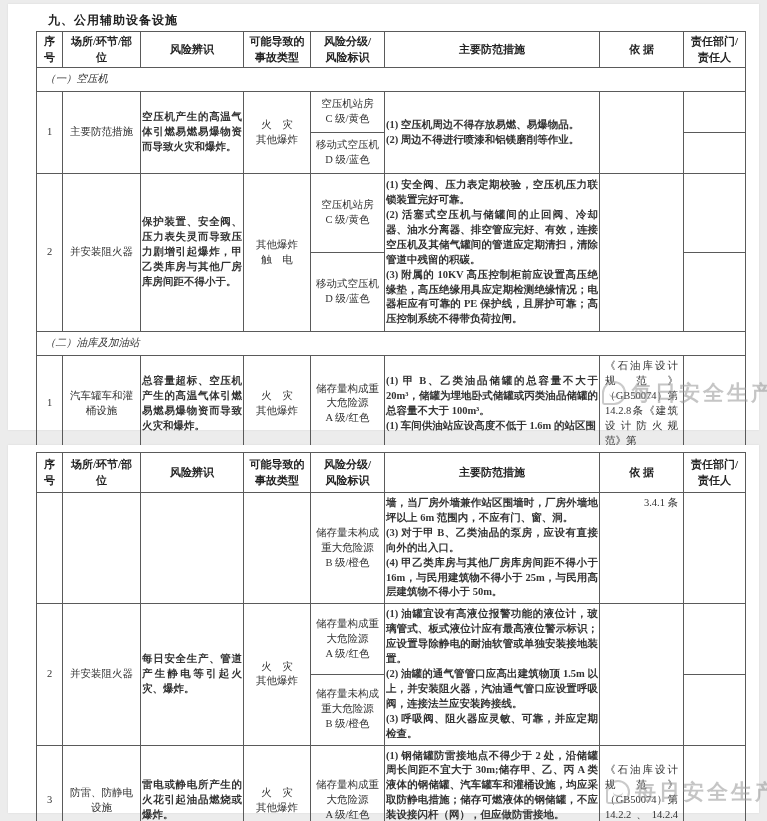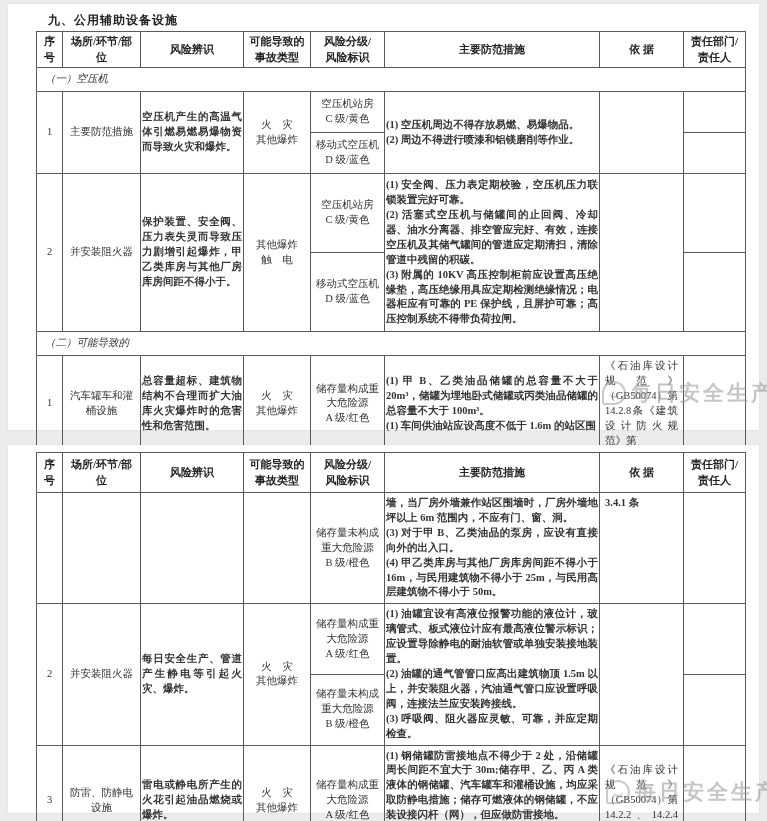--- a/index.html
+++ b/index.html
@@ -43,21 +43,21 @@
   }
   th { font-weight:bold; font-size:11px; color:#222; }
   td.measures {
     text-align:justify; text-align-last:left;
     vertical-align:middle; padding:3px 1px;font-weight:bold;
   }
   td.basis {
     text-align:justify; text-align-last:left;
     padding:3px 5px;
   }
-  td.basis-top { vertical-align:top; text-align:left; padding:3px 5px;font-weight:bold; }
+  td.basis-top { vertical-align:top; text-align:right; padding:3px 5px; }
   td.section-cell { text-align:left; padding:3px 8px; font-size:10.5px;font-style:italic; }
   .watermark {
     position:absolute;
     display:flex; align-items:center; gap:5px;
     color:rgba(150,150,150,0.55);
     font-size:21px; font-weight:bold; letter-spacing:3px;
     pointer-events:none; white-space:nowrap;
   }
   .wm-logo {
     width:24px; height:24px; flex:0 0 24px;
@@ -142,27 +142,27 @@
 (3)  附属的 10KV 高压控制柜前应设置高压绝缘垫，高压绝缘用具应定期检测绝缘情况；电器柜应有可靠的 PE 保护线，且屏护可靠；高压控制系统不得带负荷拉闸。</td>
       <td rowspan="2" class="basis"></td>
       <td></td>
     </tr>
     <tr style="height:79px">
       <td>移动式空压机
 D 级/蓝色</td>
       <td></td>
     </tr>
     <tr style="height:24px">
-      <td class="section-cell" colspan="8">（二）可能导致的</td>
+      <td class="section-cell" colspan="8">（二）油库及加油站</td>
     </tr>
 
     <tr style="height:66px">
       <td>1</td>
       <td>汽车罐车和灌桶设施</td>
-      <td class="measures">总容量超标、建筑物结构不合理而扩大油库火灾爆炸时的危害性和危害范围。</td>
+      <td class="measures">总容量超标、空压机产生的高温气体引燃易燃易爆物资而导致火灾和爆炸。</td>
       <td>火　灾
 其他爆炸</td>
       <td>储存量构成重
 大危险源
 A 级/红色</td>
       <td class="measures">(1)  甲 B、乙类油品储罐的总容量不大于 20m³，储罐为埋地卧式储罐或丙类油品储罐的总容量不大于 100m³。
 (1)  车间供油站应设高度不低于 1.6m 的站区围</td>
       <td class="basis">《石油库设计规范》（GB50074）第14.2.8条《建筑设计防火规范》第</td>
       <td></td>
     </tr>

